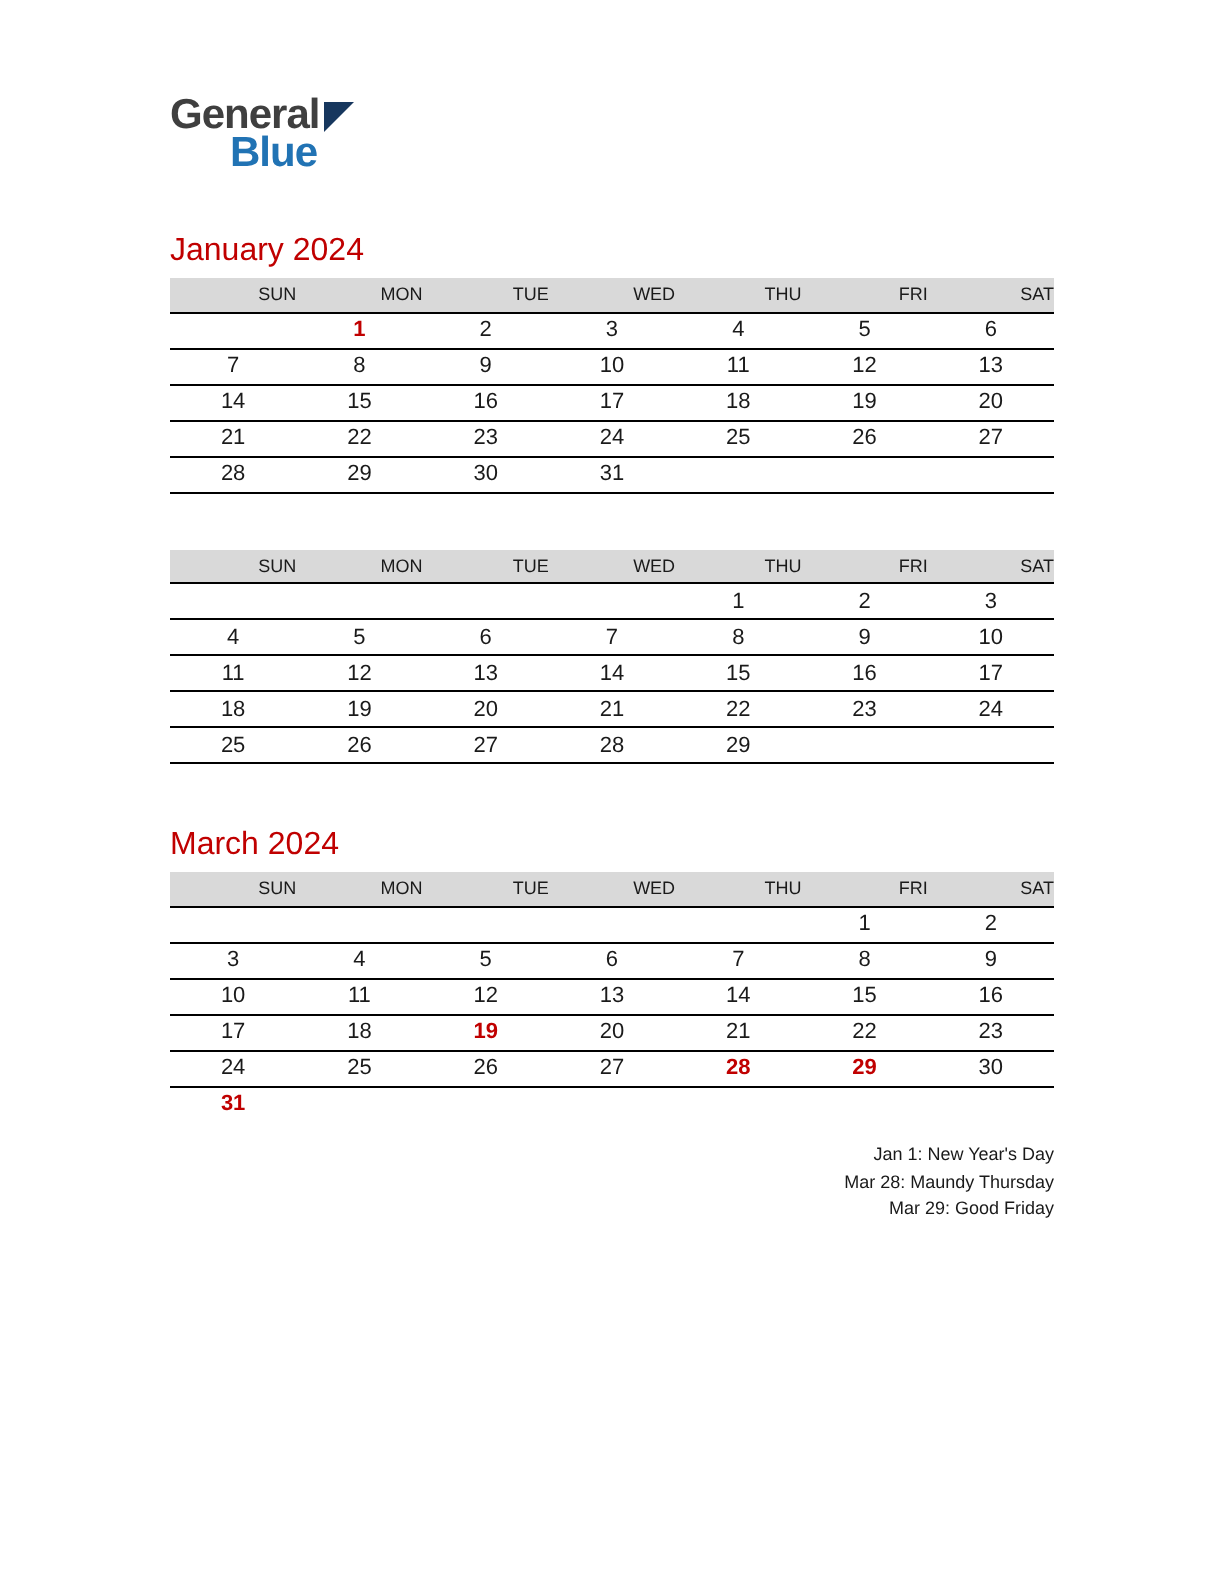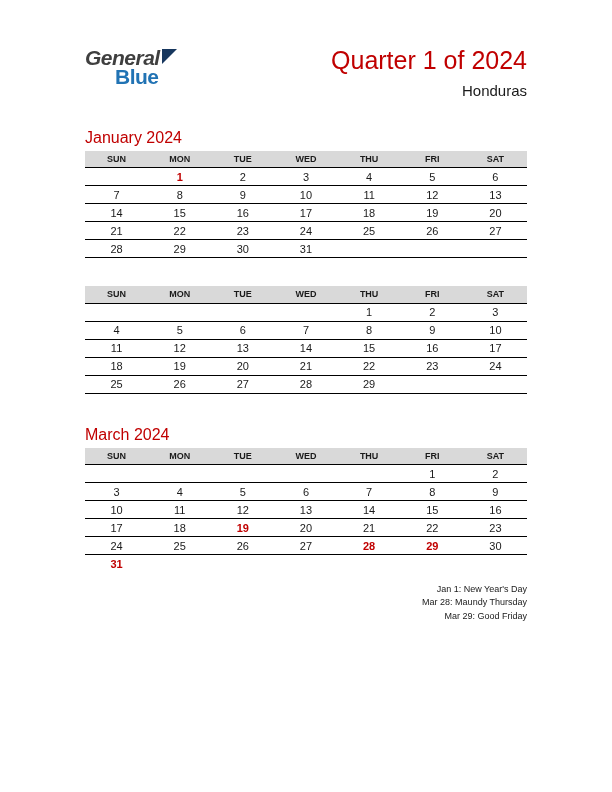--- a/index.html
+++ b/index.html
@@ -15,21 +15,21 @@
     overflow: hidden;
   }
   .page-header {
     margin: 0 85px;
     display: flex;
     justify-content: space-between;
     align-items: flex-start;
   }
   
   .logo { line-height: 1; }
-  .logo-line1 { display: flex; align-items: flex-start; font-style: italic; }
+  .logo-line1 { display: flex; align-items: center; }
   .logo-general {
     font-size: 21px;
     font-weight: bold;
     color: #3f3f3f;
     letter-spacing: -0.5px;
   }
   .logo-triangle {
     width: 0; height: 0;
     border-top: 15px solid #17375e;
     border-right: 15px solid transparent;
@@ -71,24 +71,24 @@
     margin: 0 0 4px 0;
   }
   table.calendar {
     width: 100%;
     border-collapse: collapse;
     table-layout: fixed;
   }
   table.calendar th {
     background: #d9d9d9;
     font-size: 9px;
-    font-weight: bold;
+    font-weight: normal;
     color: #1a1a1a;
     height: 17px;
-    text-align: center;
+    text-align: right;
     border-bottom: 1px solid #000000;
     padding: 0;
   }
   table.calendar td {
     font-size: 11px;
     color: #1a1a1a;
     height: 18px;
     text-align: center;
     border-bottom: 1px solid #000000;
     padding: 0;
@@ -112,24 +112,20 @@
 <div class="page">
 
   <div class="page-header">
     <div class="logo">
       <div class="logo-line1">
         <span class="logo-general">General</span>
         <span class="logo-triangle"></span>
       </div>
       <div class="logo-blue">Blue</div>
     </div>
-    <div class="title-block">
-      <div class="page-title">Quarter 1 of 2024</div>
-      <div class="page-subtitle">Honduras</div>
-    </div>
   </div>
 
   <div class="month month-january">
     <h2 class="month-title">January 2024</h2>
     <table class="calendar">
       <thead>
           <tr>
             <th>SUN</th>
             <th>MON</th>
             <th>TUE</th>

